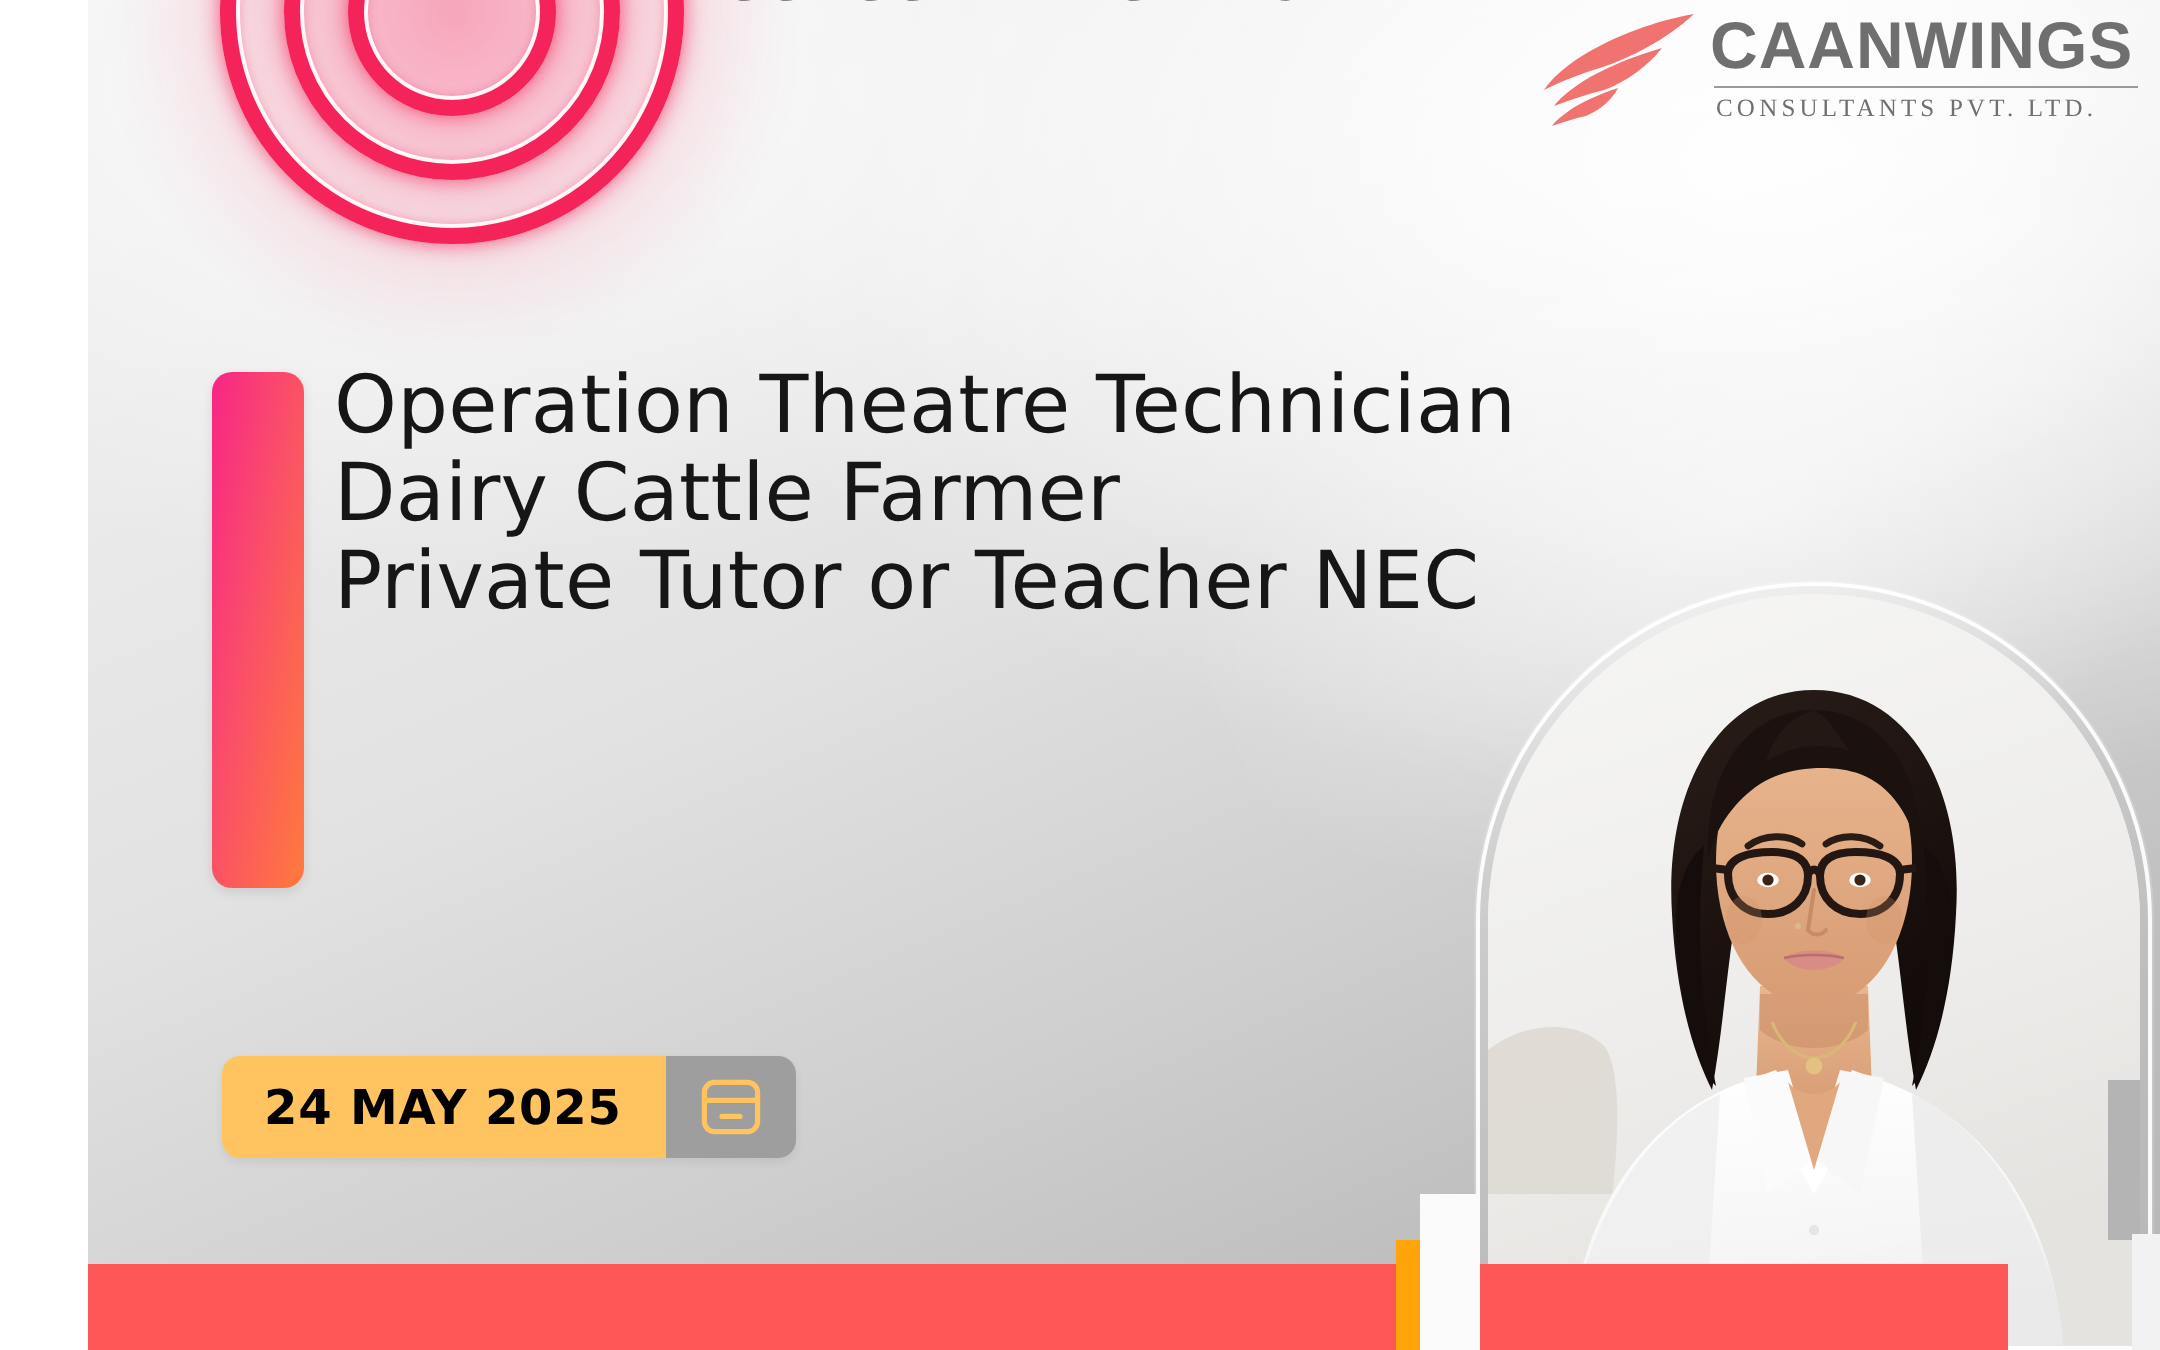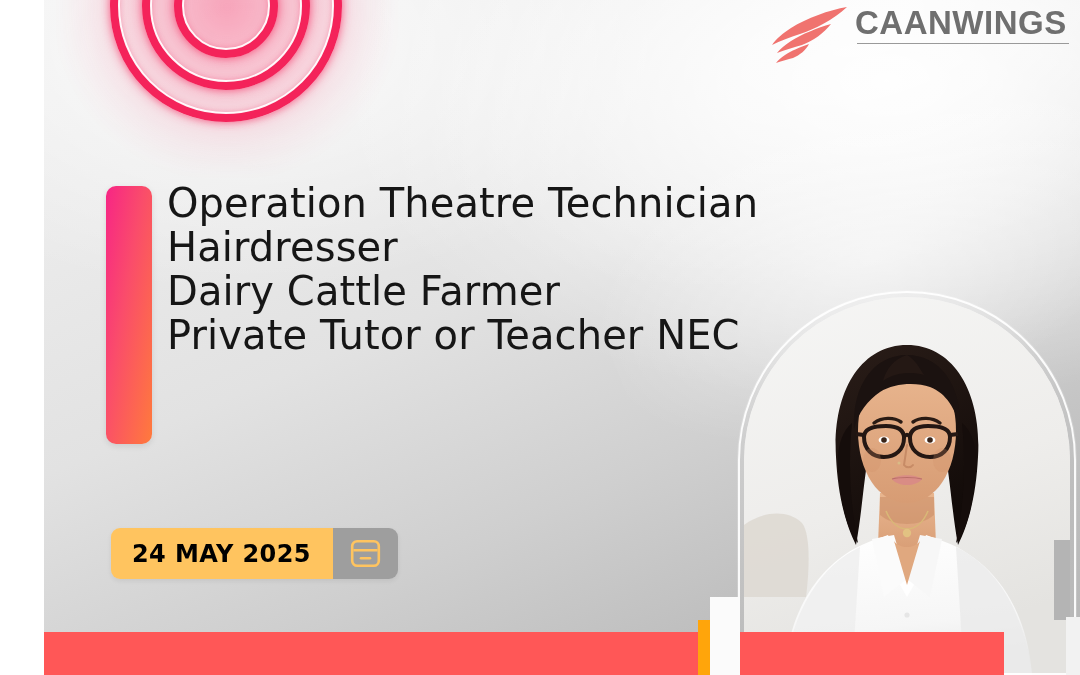--- a/index.html
+++ b/index.html
@@ -206,28 +206,28 @@
 
   <div class="brand">
     <svg class="brand-mark" viewBox="0 0 78 62">
       <path d="M76 3 C58 6 36 14 20 24 C12 29 5 35 1 41 C9 37 19 33 29 30 C44 25 62 16 76 3 Z" fill="#F0736F"></path>
       <path d="M60 20 C46 24 31 30 20 37 C14 41 9 45 6 49 C14 46 23 43 31 41 C42 37 53 29 60 20 Z" fill="#F0736F"></path>
       <path d="M38 40 C29 43 20 47 14 51 C10 54 7 56 5 59 C11 57 17 55 22 54 C29 51 35 46 38 40 Z" fill="#F0736F"></path>
     </svg>
     <div class="brand-text">
       <div class="brand-name">CAANWINGS</div>
       <div class="brand-rule"></div>
+      <div class="brand-sub">CONSULTANTS PVT. LTD.</div>
     </div>
   </div>
 
   <div class="accent-bar"></div>
 
   <ul class="joblist">
     <li>Operation Theatre Technician</li>
-    <li>Hairdresser</li>
     <li>Dairy Cattle Farmer</li>
     <li>Private Tutor or Teacher NEC</li>
   </ul>
 
   <div class="date-badge">
     <div class="date-pill">24 MAY 2025</div>
     <div class="date-icon-box">
       <svg class="cal-icon" viewBox="0 0 31 29">
         <rect x="2.2" y="2.2" width="26.6" height="24.6" rx="5" ry="5" fill="none" stroke="#FFC45F" stroke-width="2.6"></rect>
         <line x1="3.4" y1="11.2" x2="27.6" y2="11.2" stroke="#FFC45F" stroke-width="2.6"></line>

